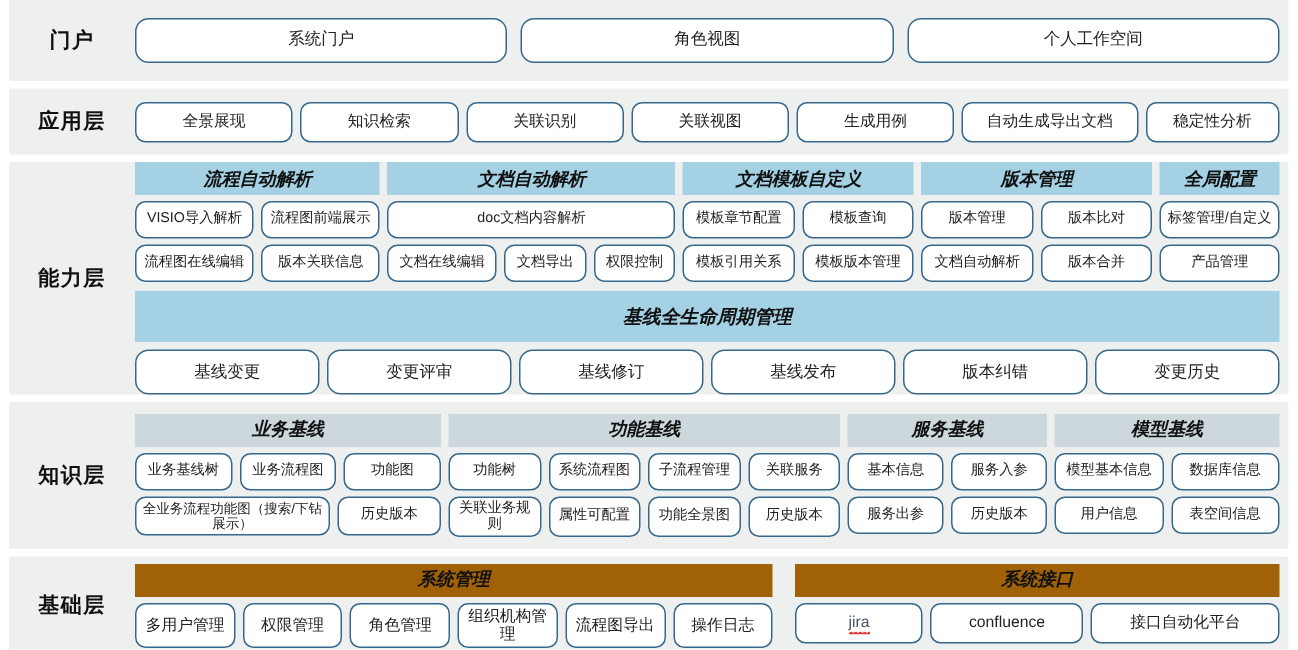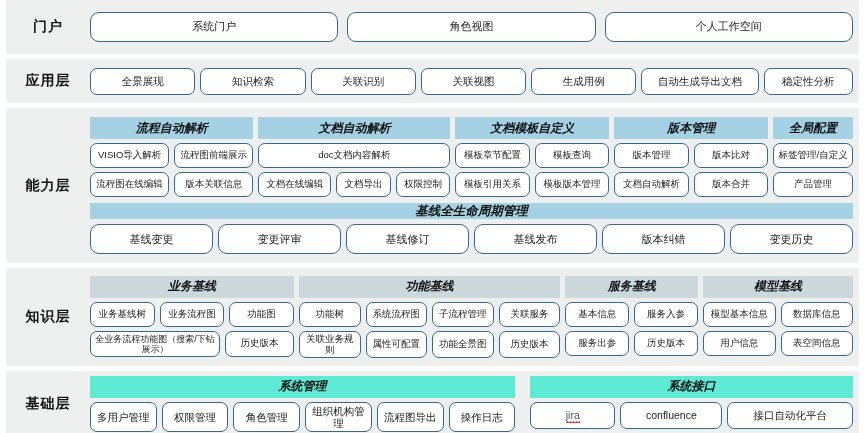--- a/index.html
+++ b/index.html
@@ -63,22 +63,22 @@
     display: flex; align-items: center; justify-content: center;
     font-weight: bold;
     text-align: center;
     height: 22px;
     font-size: 12px;
     color: #111;
     font-style: italic;
   }
   .ghdr.blue  { background: #a4d2e4; }
   .ghdr.grey  { background: #cdd8dd; }
-  .ghdr.teal  { background: #5eead4; }
-  .ghdr.wide  { height: 16px; font-size: 12.5px; }
+  .ghdr.teal  { background: #a16207; }
+  .ghdr.wide  { height: 34px; font-size: 12.5px; }
 
   
   #portal-row { display: flex; gap: 9px; }
   #portal-row .pill { flex: 1 1 0; min-height: 30px; font-size: 11px; }
 
   
   .capgroups { display: flex; gap: 5px; }
   .capcol { display: flex; flex-direction: column; }
   .capcol .ghdr { margin-bottom: 4px; }
   .capcol .row .pill { flex: 1 1 0; }

